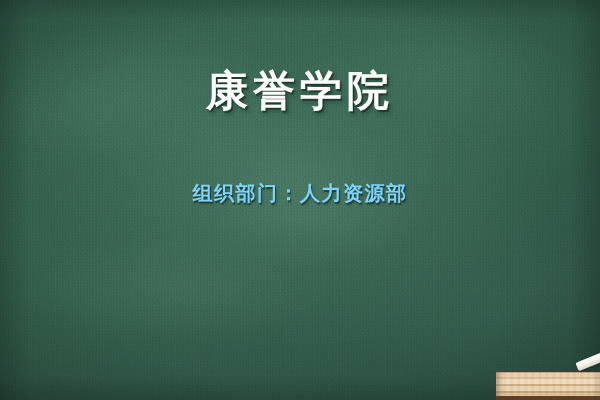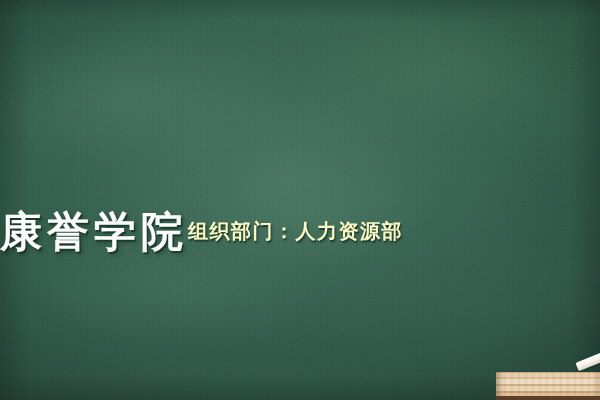--- a/index.html
+++ b/index.html
@@ -76,40 +76,40 @@
         rgba(0,0,0,0.22) 100%),
       linear-gradient(to right, rgba(0,0,0,0.16) 0, rgba(0,0,0,0) 5%, rgba(0,0,0,0) 95%, rgba(0,0,0,0.16) 100%),
       linear-gradient(to bottom, rgba(0,0,0,0.12) 0, rgba(0,0,0,0) 5%, rgba(0,0,0,0) 94%, rgba(0,0,0,0.14) 100%);
   }
 
   
   .content {
     position: absolute;
     inset: 0;
     display: flex;
-    flex-direction: row;
+    flex-direction: column;
     align-items: center;
   }
   .title {
     color: #fdfdfb;
     font-weight: bold;
     font-size: 42px;
     line-height: 54px;
     letter-spacing: 5px;
     text-align: center;
     white-space: nowrap;
     text-shadow:
       1.5px 2px 0 rgba(14,40,30,0.55),
       2.5px 3px 4px rgba(10,30,22,0.38);
   }
   .title-line1 { margin-top: 64px; }
   .title-line2 { margin-top: 6px; }
   .subtitle {
     margin-top: 62px;
-    color: #fef9c3;
+    color: #7dd3fc;
     font-weight: bold;
     font-size: 20px;
     line-height: 26px;
     letter-spacing: 1.5px;
     text-align: center;
     white-space: nowrap;
     text-shadow:
       1px 1.5px 0 rgba(14,40,30,0.50),
       1.5px 2px 3px rgba(10,30,22,0.32);
   }

